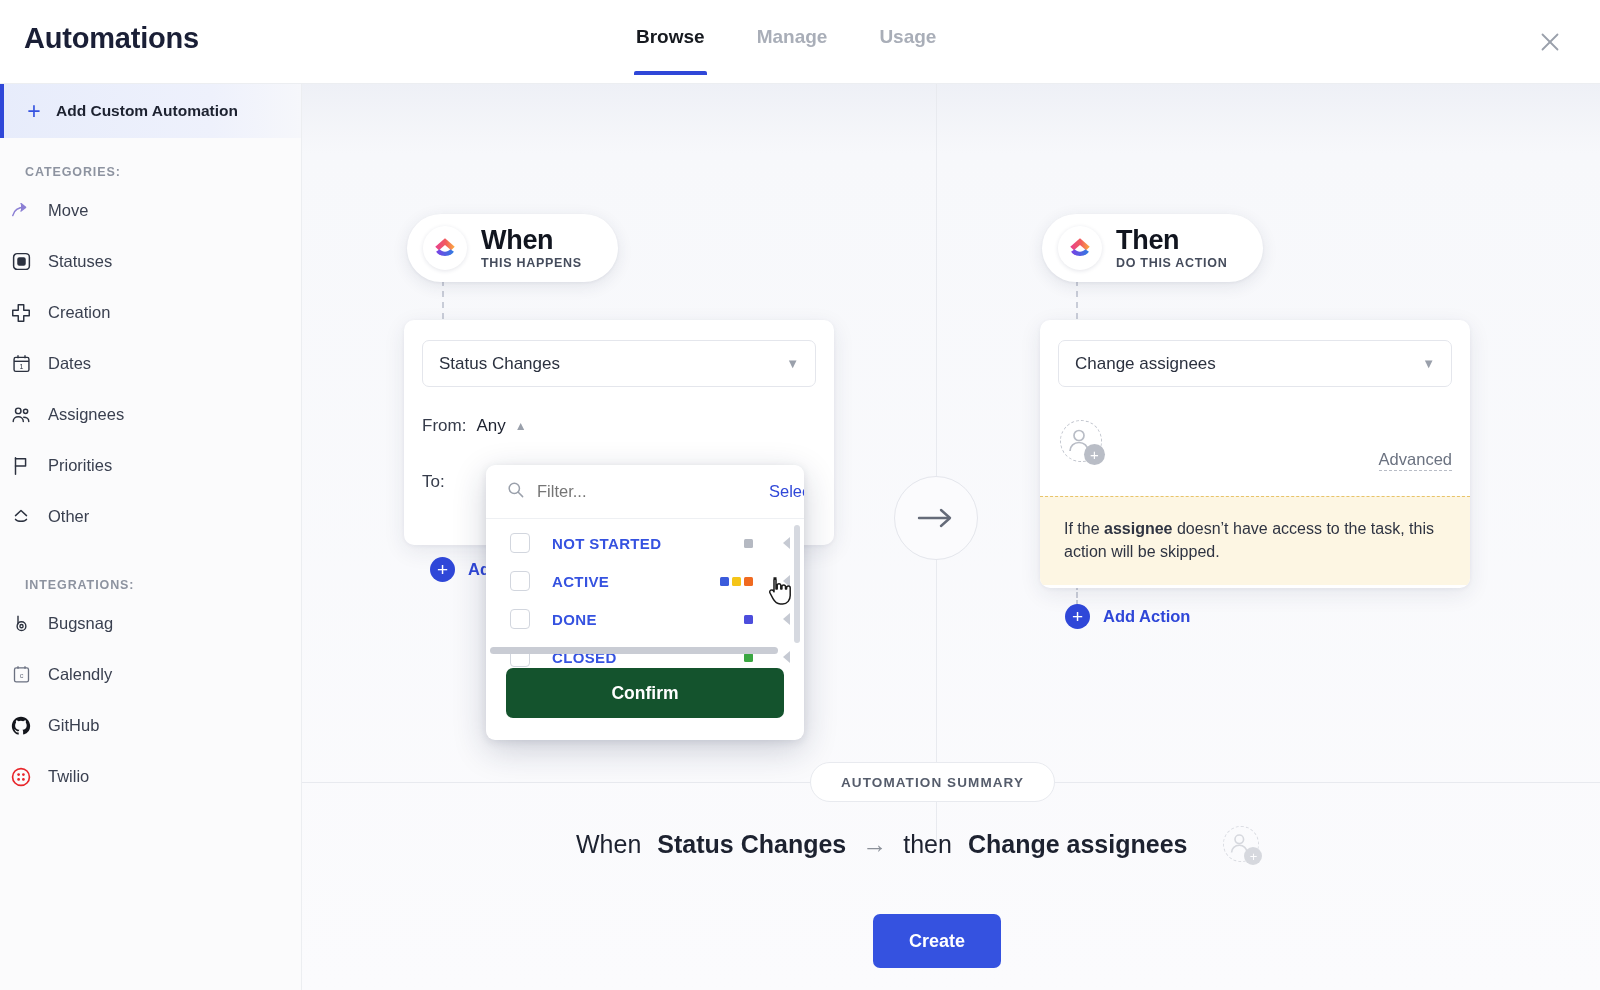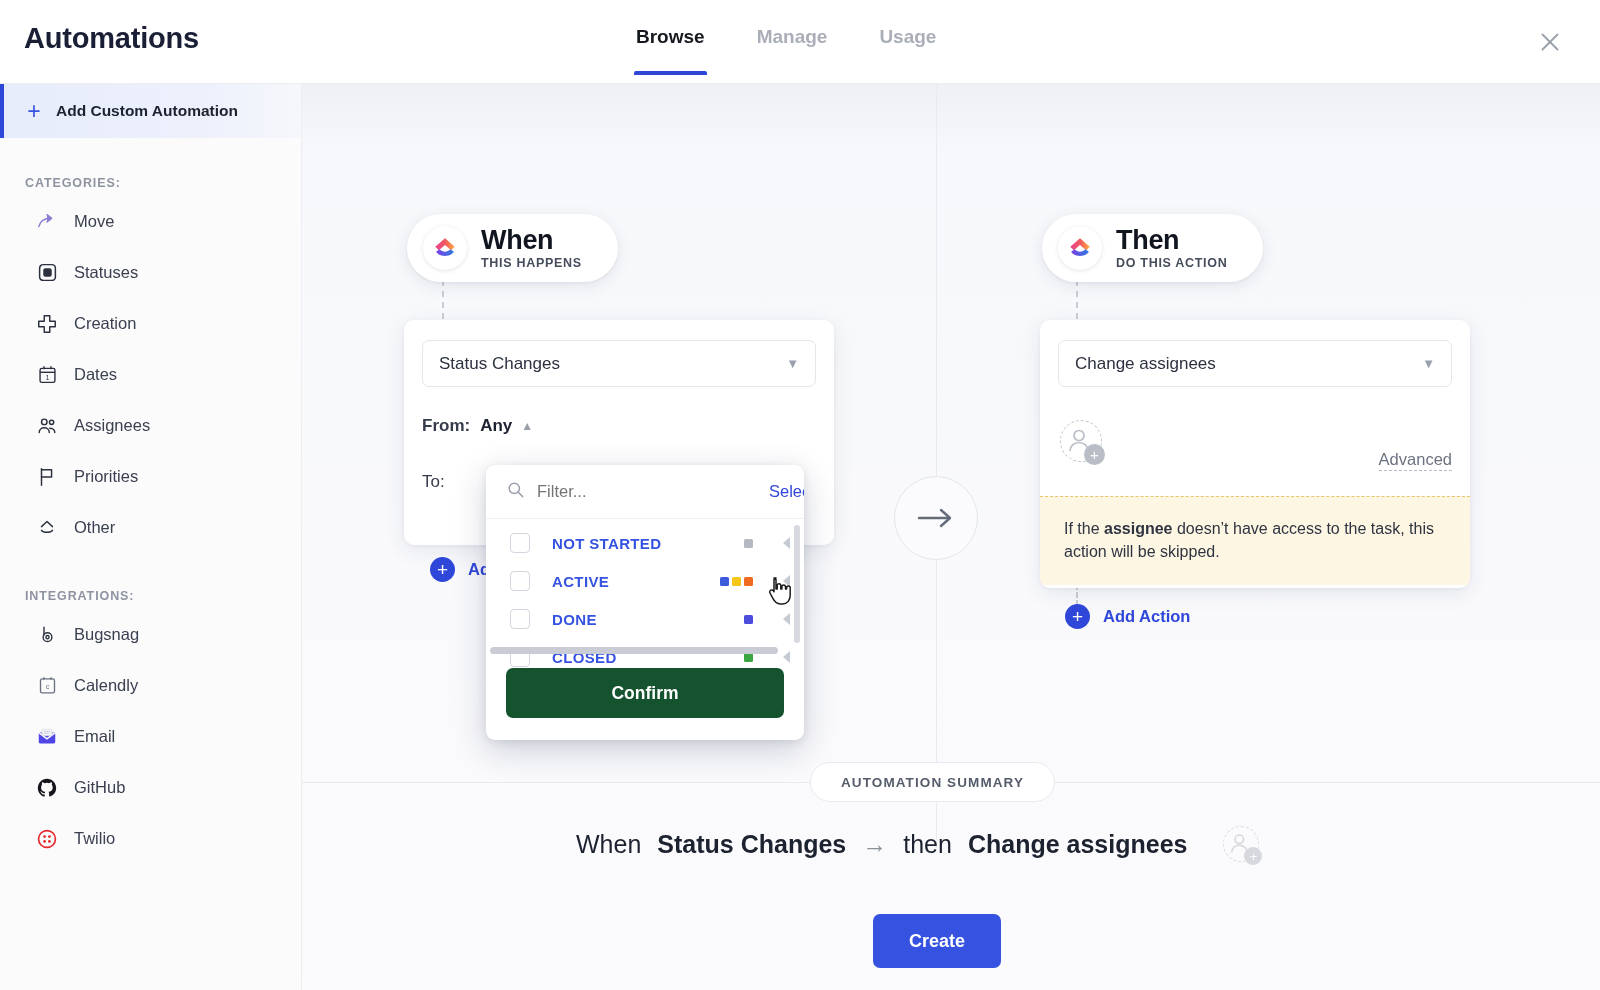--- a/index.html
+++ b/index.html
@@ -110,30 +110,30 @@
   }
   .add-custom .lbl {
     font-size: 15.5px; font-weight: 700; color: #1d2230;
   }
   .sec-label {
     font-size: 12.5px;
     font-weight: 700;
     letter-spacing: 0.9px;
     color: #8d93a0;
     padding-left: 25px;
-    margin-top: 38px;
+    margin-top: 27px;
     margin-bottom: 6px;
   }
   .sec-label.integrations { margin-top: 36px; }
   .nav-item {
     height: 51px;
     display: flex;
     align-items: center;
     gap: 16px;
-    padding-left: 36px;
+    padding-left: 10px;
     cursor: pointer;
   }
   .nav-item .ico {
     width: 22px; height: 22px;
     display: flex; align-items: center; justify-content: center;
     flex: 0 0 22px;
   }
   .nav-item .txt {
     font-size: 16.5px;
     color: #3a4050;
@@ -544,32 +544,20 @@
           <svg width="21" height="21" viewBox="0 0 24 24" fill="none" stroke="#6a7080" stroke-width="1.5">
             <rect x="4" y="4.5" width="16" height="16" rx="2"></rect>
             <line x1="8" y1="2.5" x2="8" y2="5.5"></line>
               <line x1="16" y1="2.5" x2="16" y2="5.5"></line>
             <text x="12" y="16.5" font-size="8.5" fill="#6a7080" stroke="none" text-anchor="middle" font-family="Liberation Sans">c</text>
           </svg>
         </span>
         <span class="txt">Calendly</span>
       </div>
 
-      <div class="nav-item">
-        <span class="ico">
-          <svg width="22" height="22" viewBox="0 0 24 24">
-            <rect x="3" y="7" width="18" height="12" rx="1.5" fill="#4f46e5"></rect>
-            <path d="M3.4 7.6L12 14l8.6-6.4" fill="none" stroke="#ffffff" stroke-width="1.7"></path>
-            <rect x="6.5" y="3.5" width="11" height="7" rx="1" fill="#f2f3f8" stroke="#d8dbe3" stroke-width="0.8"></rect>
-            <line x1="8.5" y1="6" x2="15.5" y2="6" stroke="#c8ccd6" stroke-width="0.9"></line>
-            <line x1="8.5" y1="8" x2="14" y2="8" stroke="#c8ccd6" stroke-width="0.9"></line>
-          </svg>
-        </span>
-        <span class="txt">Email</span>
-      </div>
 
       <div class="nav-item">
         <span class="ico">
           <svg width="22" height="22" viewBox="0 0 24 24" fill="#14161c">
             <path d="M12 1.8C6.5 1.8 2 6.3 2 11.9c0 4.4 2.9 8.2 6.8 9.5.5.1.7-.2.7-.5v-1.8c-2.8.6-3.4-1.3-3.4-1.3-.5-1.2-1.1-1.5-1.1-1.5-.9-.6.1-.6.1-.6 1 .1 1.5 1 1.5 1 .9 1.5 2.4 1.1 3 .8.1-.7.4-1.1.6-1.4-2.2-.3-4.6-1.1-4.6-5 0-1.1.4-2 1-2.7-.1-.3-.4-1.3.1-2.7 0 0 .8-.3 2.7 1a9.4 9.4 0 0 1 5 0c1.9-1.3 2.7-1 2.7-1 .5 1.4.2 2.4.1 2.7.6.7 1 1.6 1 2.7 0 3.9-2.4 4.7-4.6 5 .4.3.7.9.7 1.9v2.8c0 .3.2.6.7.5A10 10 0 0 0 22 11.9c0-5.6-4.5-10.1-10-10.1z"></path>
           </svg>
         </span>
         <span class="txt">GitHub</span>
       </div>
 
@@ -620,21 +608,21 @@
           <div class="small">THIS HAPPENS</div>
         </span>
       </div>
 
       <div class="card" style="left:102px; top:236px; width:430px; height:225px;">
         <div class="select-box" style="margin:20px 18px 0;">
           <span>Status Changes</span>
           <span class="chev">▼</span>
         </div>
 
-        <div class="frow" style="margin:29px 0 0 18px;font-weight:bold;">
+        <div class="frow" style="margin:29px 0 0 18px;">
           <span class="lab">From:</span>
           <span class="val">
             <span>Any</span>
             <span class="chev" style="font-size:12px;">▲</span>
           </span>
         </div>
 
         <div class="frow" style="margin:36px 0 0 18px;">
           <span class="lab">To:</span>
         </div>

